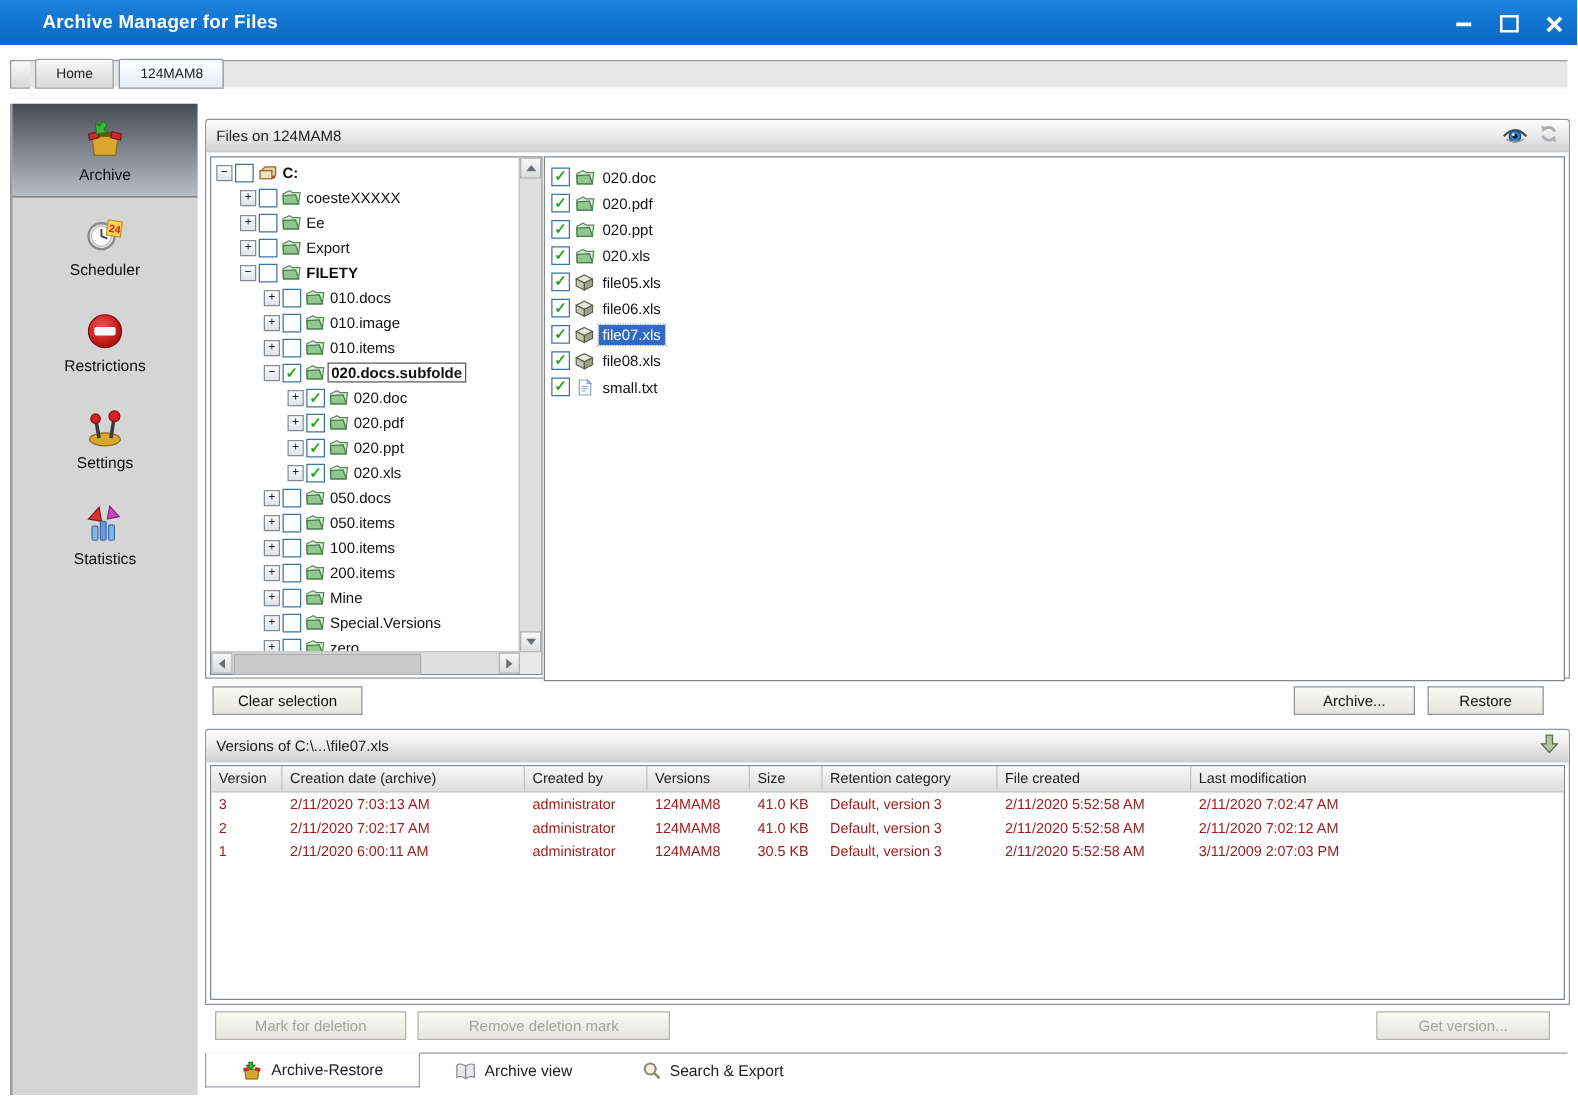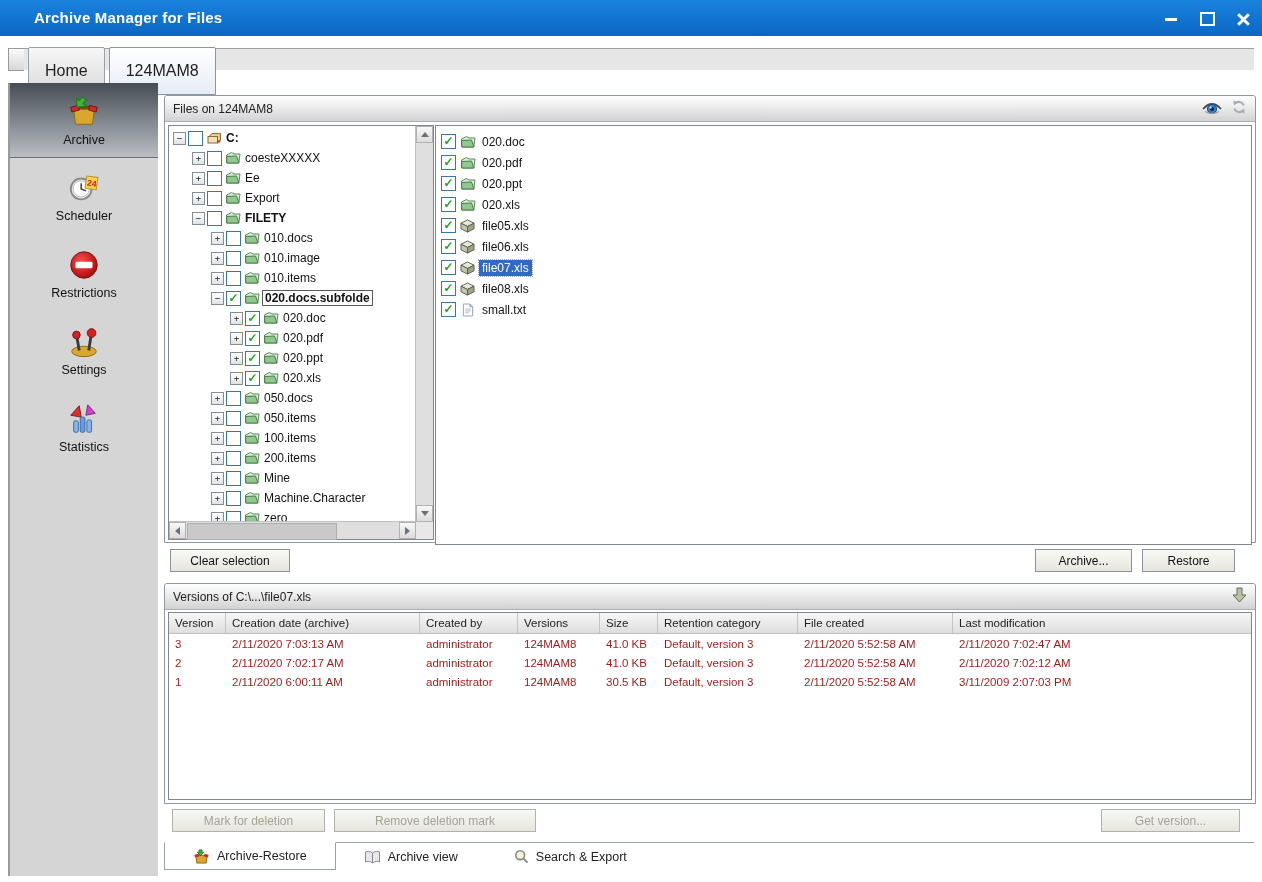--- a/index.html
+++ b/index.html
@@ -17,21 +17,21 @@
   .wc-x::before,.wc-x::after{content:"";position:absolute;left:5px;top:-1px;width:3px;height:15px;background:#fff;}
   .wc-x::before{transform:rotate(45deg);}
   .wc-x::after{transform:rotate(-45deg);}
   
   .tabstrip{position:absolute;left:0;top:40px;width:1262px;height:32px;background:#fff;}
   .strip-groove{position:absolute;left:24px;right:8px;top:8px;height:21px;background:#e6e6e6;
                 border-top:1px solid #9f9f9f;border-bottom:1px solid #fbfbfb;}
   .corner-btn{position:absolute;left:8px;top:8px;width:17px;height:21px;
               background:linear-gradient(180deg,#fafafa,#d8d8d8);border:1px solid #9a9a9a;}
   .toptabs{position:absolute;left:28px;top:7px;display:flex;gap:4px;}
-  .toptab{height:22px;line-height:22px;padding:12px 16px;font-size:16px;color:#222;
+  .toptab{height:22px;line-height:22px;padding:0 16px;font-size:11px;color:#222;
           background:linear-gradient(180deg,#f7f7f7,#d9d9d9);
           border:1px solid #9aa0a8;border-radius:2px 2px 0 0;}
   .toptab.active{background:linear-gradient(180deg,#ffffff,#e6ecf6);border-color:#8a94a2;font-weight:normal;}
   
   .sidebar{position:absolute;left:8px;top:83px;width:148px;height:793px;background:#d5d5d5;
            border-left:2px solid #9a9a9a;}
   .sb-item{height:77px;display:flex;flex-direction:column;align-items:center;justify-content:center;gap:3px;}
   .sb-item .sb-label{font-size:12.5px;color:#111;}
   .sb-item.selected{background:linear-gradient(180deg,#474d54 0%,#858b92 55%,#b9bec4 100%);
                     height:74px;border-bottom:1px solid #6a6f75;}
@@ -433,21 +433,21 @@
           </div>
           <div class="trow" style="padding-left: 42px;">
             <span class="expander">+</span>
             <span class="cb"></span>
             <span class="ticon">
               <svg viewBox="0 0 16 14" width="16" height="14">
                 <path d="M1.5 4 L6.5 1.5 L9 3 L15 3 L13.8 12 L1.8 12 Z" fill="#d8eed8" stroke="#5a8a5a"></path>
                 <path d="M1.5 5.5 L11.5 5 L14 12 L1.8 12 Z" fill="#90c890" stroke="#4a7a4a"></path>
               </svg>
             </span>
-            <span class="tlabel">Machine.Character</span>
+            <span class="tlabel">Special.Versions</span>
           </div>
           <div class="trow" style="padding-left: 42px;">
             <span class="expander">+</span>
             <span class="cb"></span>
             <span class="ticon">
               <svg viewBox="0 0 16 14" width="16" height="14">
                 <path d="M1.5 4 L6.5 1.5 L9 3 L15 3 L13.8 12 L1.8 12 Z" fill="#d8eed8" stroke="#5a8a5a"></path>
                 <path d="M1.5 5.5 L11.5 5 L14 12 L1.8 12 Z" fill="#90c890" stroke="#4a7a4a"></path>
               </svg>
             </span>

